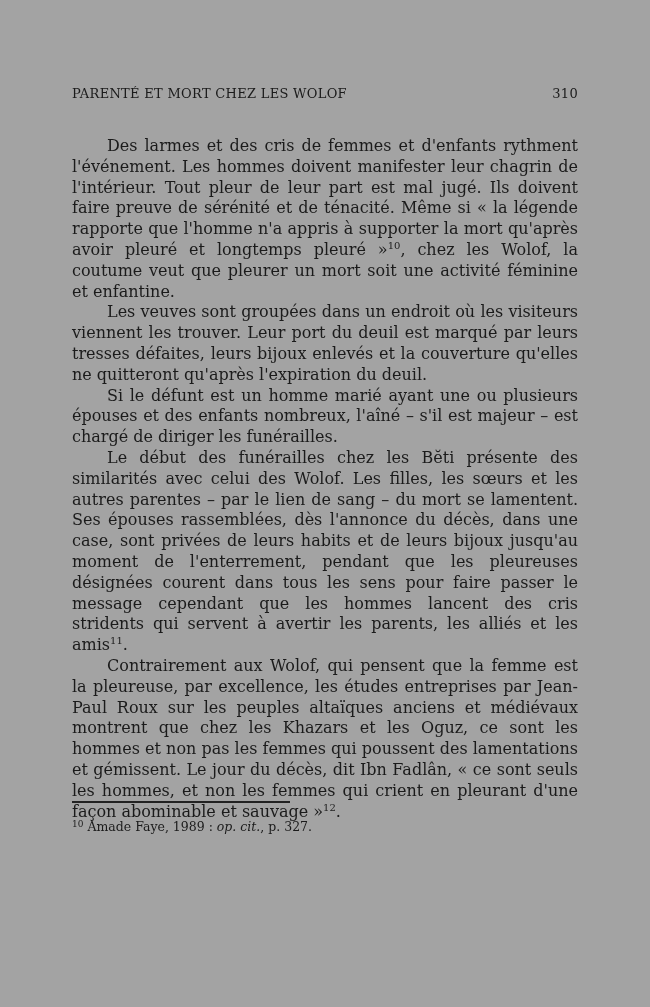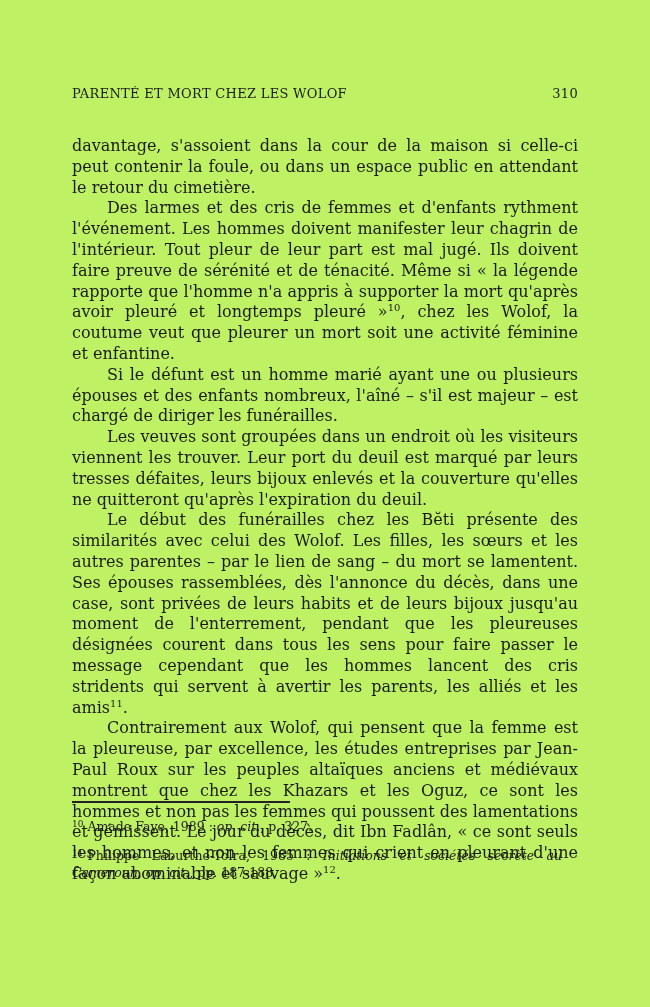--- a/index.html
+++ b/index.html
@@ -14,21 +14,21 @@
     font-family: "DejaVu Serif", "Liberation Serif", serif;
     color: #1b1b1b;
     position: relative;
     -webkit-font-smoothing: antialiased;
   }
   .page {
     position: absolute;
     inset: 0;
     width: 650px;
     height: 1007px;
-    background: #bef264;
+    background: #a3a3a3;
   }
   
   .running-header {
     position: absolute;
     top: 86px;
     left: 72px;
     width: 506px;
     display: flex;
     justify-content: space-between;
     align-items: baseline;
@@ -91,28 +91,26 @@
 <body style="background: rgb(255, 255, 255); color: rgb(27, 27, 27);">
 
 <div class="page">
 
   <div class="running-header">
     <span class="title">PARENTÉ ET MORT CHEZ LES WOLOF</span>
     <span class="pageno">310</span>
   </div>
 
   <div class="body-text" id="body-paragraphs">
-      <p class="para"><span>davantage, s'assoient dans la cour de la maison si celle-ci peut contenir la foule, ou dans un espace public en attendant le retour du cimetière.</span></p>
       <p class="para indent"><span>Des larmes et des cris de femmes et d'enfants rythment l'événement. Les hommes doivent manifester leur chagrin de l'intérieur. Tout pleur de leur part est mal jugé. Ils doivent faire preuve de sérénité et de ténacité. Même si « la légende rapporte que l'homme n'a appris à supporter la mort qu'après avoir pleuré et longtemps pleuré »</span><sup class="fn-ref">10</sup><span>, chez les Wolof, la coutume veut que pleurer un mort soit une activité féminine et enfantine.</span></p>
+      <p class="para indent"><span>Les veuves sont groupées dans un endroit où les visiteurs viennent les trouver. Leur port du deuil est marqué par leurs tresses défaites, leurs bijoux enlevés et la couverture qu'elles ne quitteront qu'après l'expiration du deuil.</span></p>
       <p class="para indent"><span>Si le défunt est un homme marié ayant une ou plusieurs épouses et des enfants nombreux, l'aîné – s'il est majeur – est chargé de diriger les funérailles.</span></p>
-      <p class="para indent"><span>Les veuves sont groupées dans un endroit où les visiteurs viennent les trouver. Leur port du deuil est marqué par leurs tresses défaites, leurs bijoux enlevés et la couverture qu'elles ne quitteront qu'après l'expiration du deuil.</span></p>
       <p class="para indent"><span>Le début des funérailles chez les Bĕti présente des similarités avec celui des Wolof. Les filles, les sœurs et les autres parentes – par le lien de sang – du mort se lamentent. Ses épouses rassemblées, dès l'annonce du décès, dans une case, sont privées de leurs habits et de leurs bijoux jusqu'au moment de l'enterrement, pendant que les pleureuses désignées courent dans tous les sens pour faire passer le message cependant que les hommes lancent des cris stridents qui servent à avertir les parents, les alliés et les amis</span><sup class="fn-ref">11</sup><span>.</span></p>
       <p class="para indent"><span>Contrairement aux Wolof, qui pensent que la femme est la pleureuse, par excellence, les études entreprises par Jean-Paul Roux sur les peuples altaïques anciens et médiévaux montrent que chez les Khazars et les Oguz, ce sont les hommes et non pas les femmes qui poussent des lamentations et gémissent. Le jour du décès, dit Ibn Fadlân, « ce sont seuls les hommes, et non les femmes qui crient en pleurant d'une façon abominable et sauvage »</span><sup class="fn-ref">12</sup><span>.</span></p>
     </div>
 
   <div class="fn-sep"></div>
 
   <div class="footnotes" id="footnotes">
       <div class="footnote"><sup class="fn-num">10</sup><span>Amade Faye, 1989 : </span><span class="it">op. cit.</span><span>, p. 327.</span></div>
-      <div class="footnote"><sup class="fn-num">11</sup><span>Philippe Laburthe-Tolra, 1985 : </span><span class="it">Initiations et sociétés secrète au Cameroun, op. cit.,</span><span> pp. 187-188.</span></div>
     </div>
 
 </div>
 
 </body></html>

